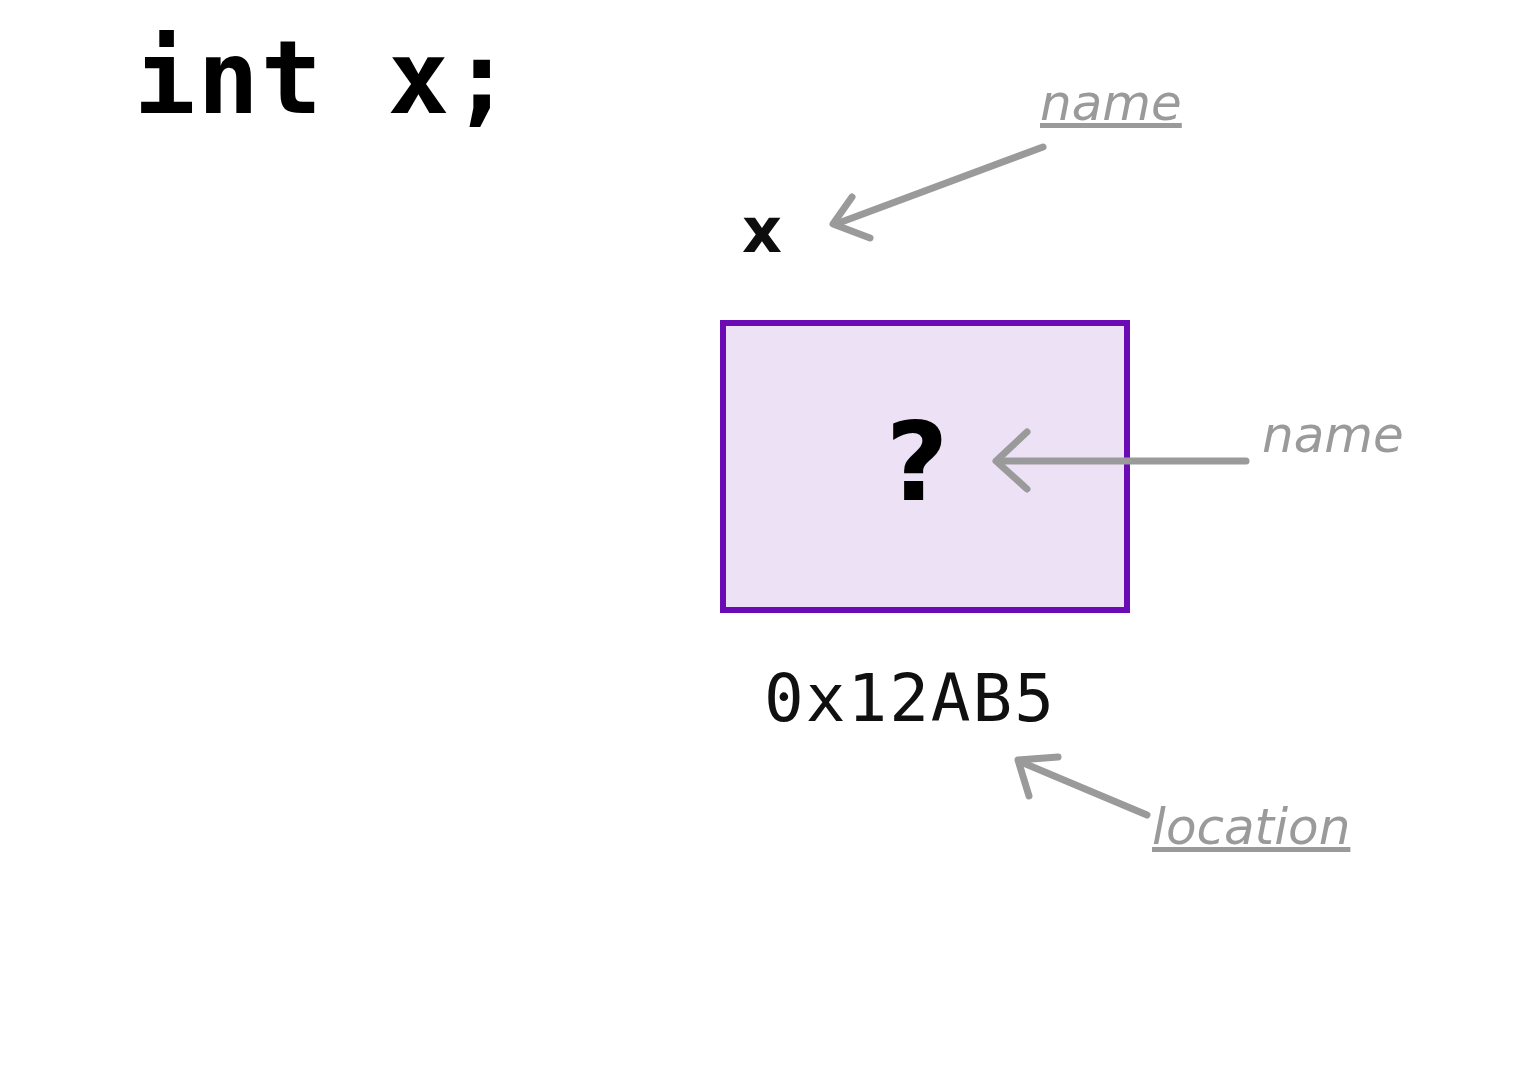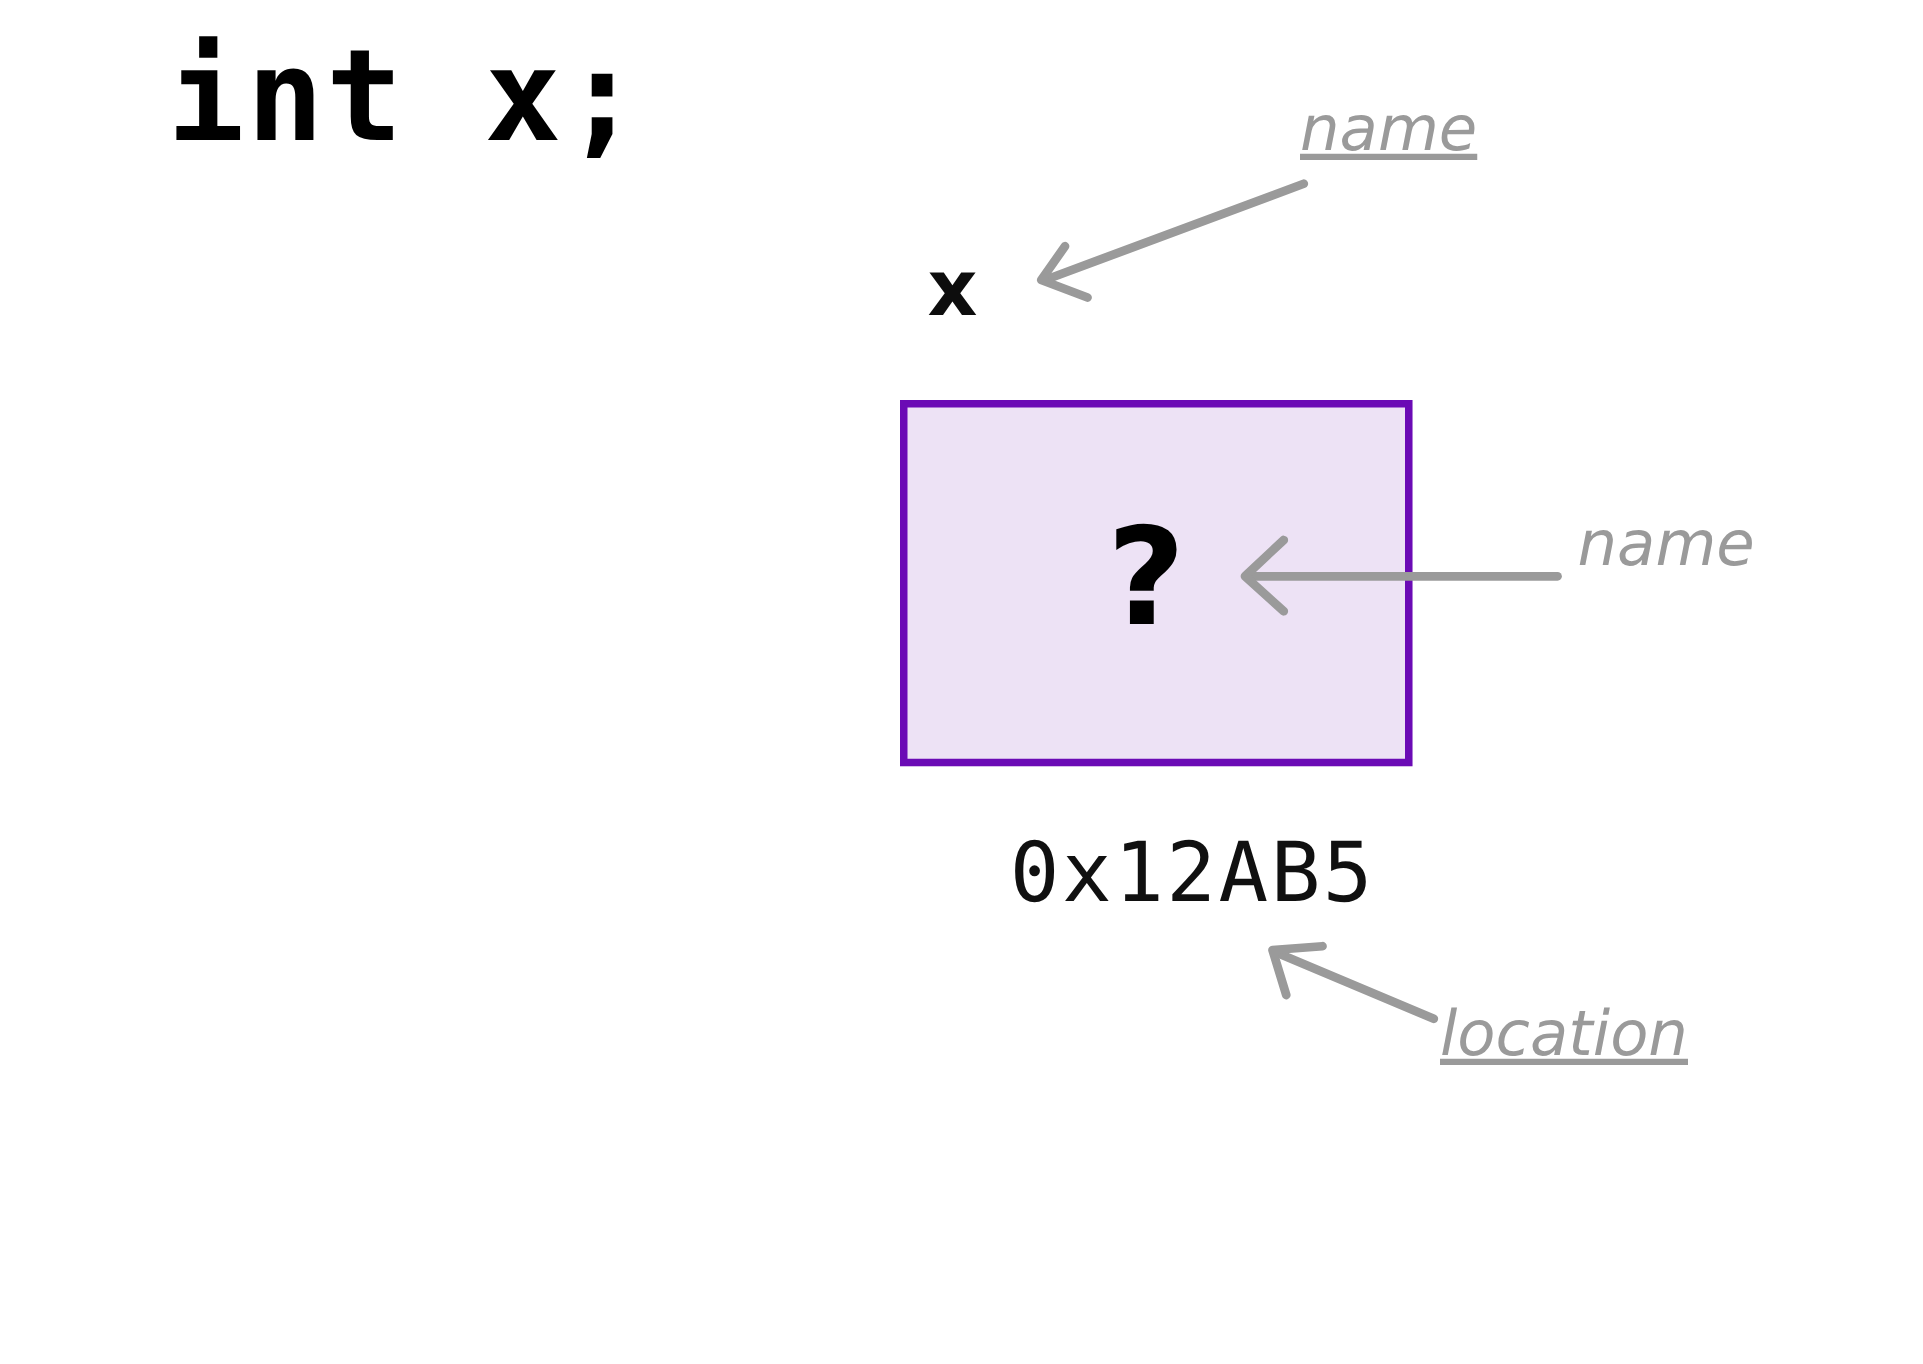--- a/index.html
+++ b/index.html
@@ -74,21 +74,21 @@
     transform: translate(-8px, -4px);
     user-select: none;
   }
 
   
   .mem-address {
     position: absolute;
     left: 720px;
     top: 660px;
     width: 380px;
-    text-align: right;
+    text-align: center;
     font-family: "DejaVu Sans Mono", monospace;
     font-weight: normal;
     font-size: 66px;
     letter-spacing: 2px;
     color: #101010;
     white-space: pre;
   }
 
   
   .annot {

